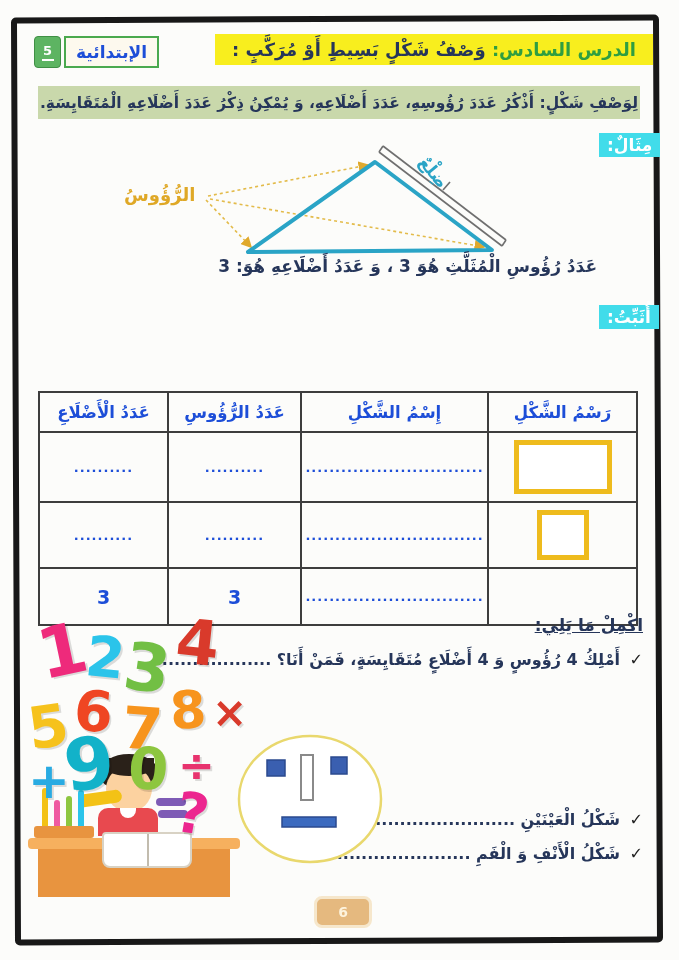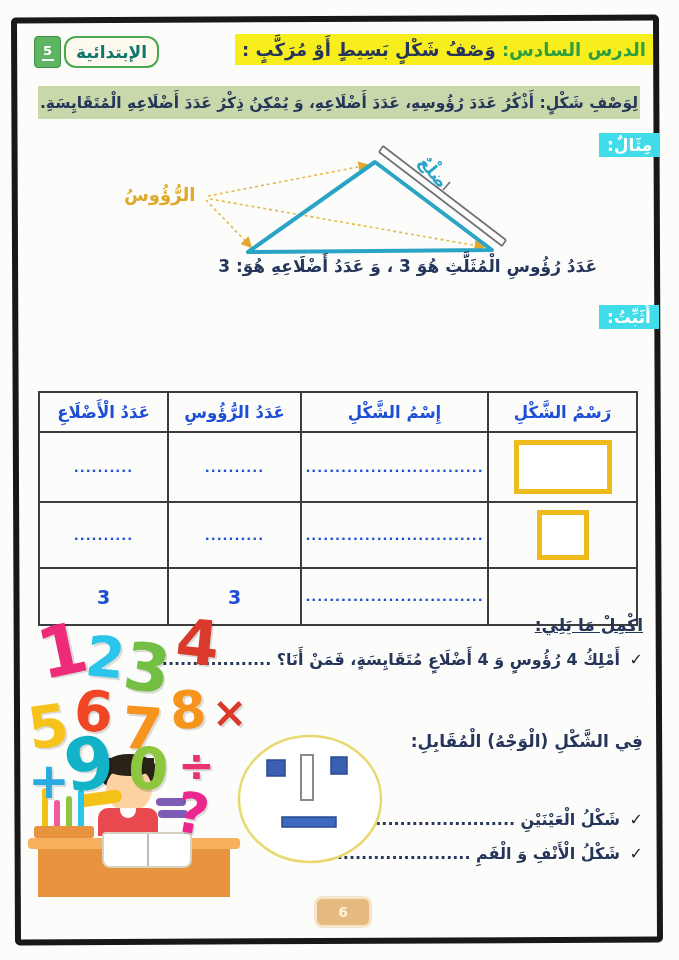--- a/index.html
+++ b/index.html
@@ -7,22 +7,22 @@
   .page{position:relative;width:679px;height:960px;background:#fcfcfa;overflow:hidden;margin:0 auto;}
   .frame{position:absolute;left:13px;top:16px;width:636px;height:916px;border:6px solid #181818;border-radius:5px;transform:rotate(-0.25deg);pointer-events:none;}
   .rtl{direction:rtl;unicode-bidi:plaintext;}
   .navy{color:#26365a;}
   .abs{position:absolute;}
 
   
   .logo{left:34px;top:36px;display:flex;align-items:stretch;gap:3px;}
   .grade-box{width:25px;background:#5db462;border:1px solid #3f8f44;border-radius:4px;color:#fff;font-weight:bold;font-size:13px;display:flex;align-items:center;justify-content:center;flex-direction:column;line-height:1;}
   .grade-box .dash{display:block;width:12px;height:2px;background:#fff;margin-top:2px;}
-  .school-box{background:#fdf9ee;border:2px solid #4aa94e;border-radius:12px;padding:4px 10px;color:#0f766e;font-weight:bold;font-size:17px;}
-  .title{right:26px;top:34px;font-size:18px;font-weight:bold;background:#f8ee1e;padding:5px 7px;white-space:nowrap;}
+  .school-box{background:#fdf9ee;border:2px solid #4aa94e;border-radius:0;padding:4px 10px;color:#1d4ed8;font-weight:bold;font-size:17px;}
+  .title{right:26px;top:34px;font-size:18px;font-weight:bold;background:#f8ee1e;padding:5px 17px;white-space:nowrap;}
   .title .lesson{color:#2f9e41;}
   .title .main{color:#26365a;}
 
   .rulebar{left:38px;top:86px;width:602px;height:33px;background:#c9d8ab;display:flex;align-items:center;justify-content:center;font-size:15.5px;font-weight:600;color:#26365a;}
 
   .cyan-tag{background:#41dcea;color:#fff;font-weight:bold;font-size:17px;padding:2px 8px;}
   .example-label{left:599px;top:133px;}
   .prove-label{left:599px;top:305px;}
 
   .fig{left:120px;top:142px;width:500px;height:128px;text-align:right;}
@@ -161,21 +161,20 @@
   </tbody>
     </table>
 
   <div class="abs instruction rtl navy" style="top:615px;text-decoration:underline;">اكْمِلْ مَا يَلِي:</div>
 
   <div class="abs check-line rtl navy" style="right:36px;top:650px;">
     <span class="check">✓</span>
     <span>أَمْلِكُ 4 رُؤُوسٍ وَ 4 أَضْلَاعٍ مُتَقَايِسَةٍ، فَمَنْ أَنَا؟ ....................</span>
   </div>
 
-  <div class="abs instruction rtl navy" style="top:731px;">فِي الشَّكْلِ (الْوَجْهُ) الْمُقَابِلِ:</div>
 
   <div class="abs check-line rtl navy" style="right:36px;top:810px;">
     <span class="check">✓</span>
     <span>شَكْلُ الْعَيْنَيْنِ .......................</span>
   </div>
   <div class="abs check-line rtl navy" style="right:36px;top:844px;">
     <span class="check">✓</span>
     <span>شَكْلُ الْأَنْفِ وَ الْفَمِ ........................</span>
   </div>
 

